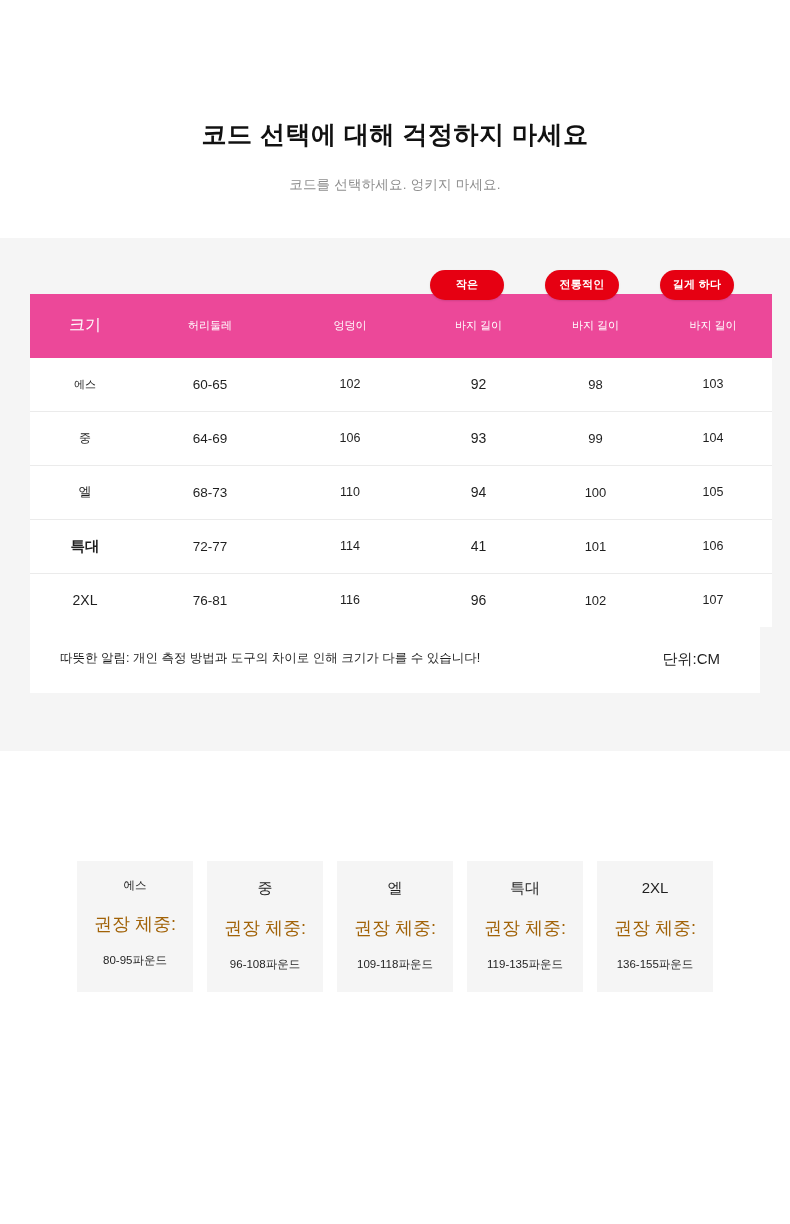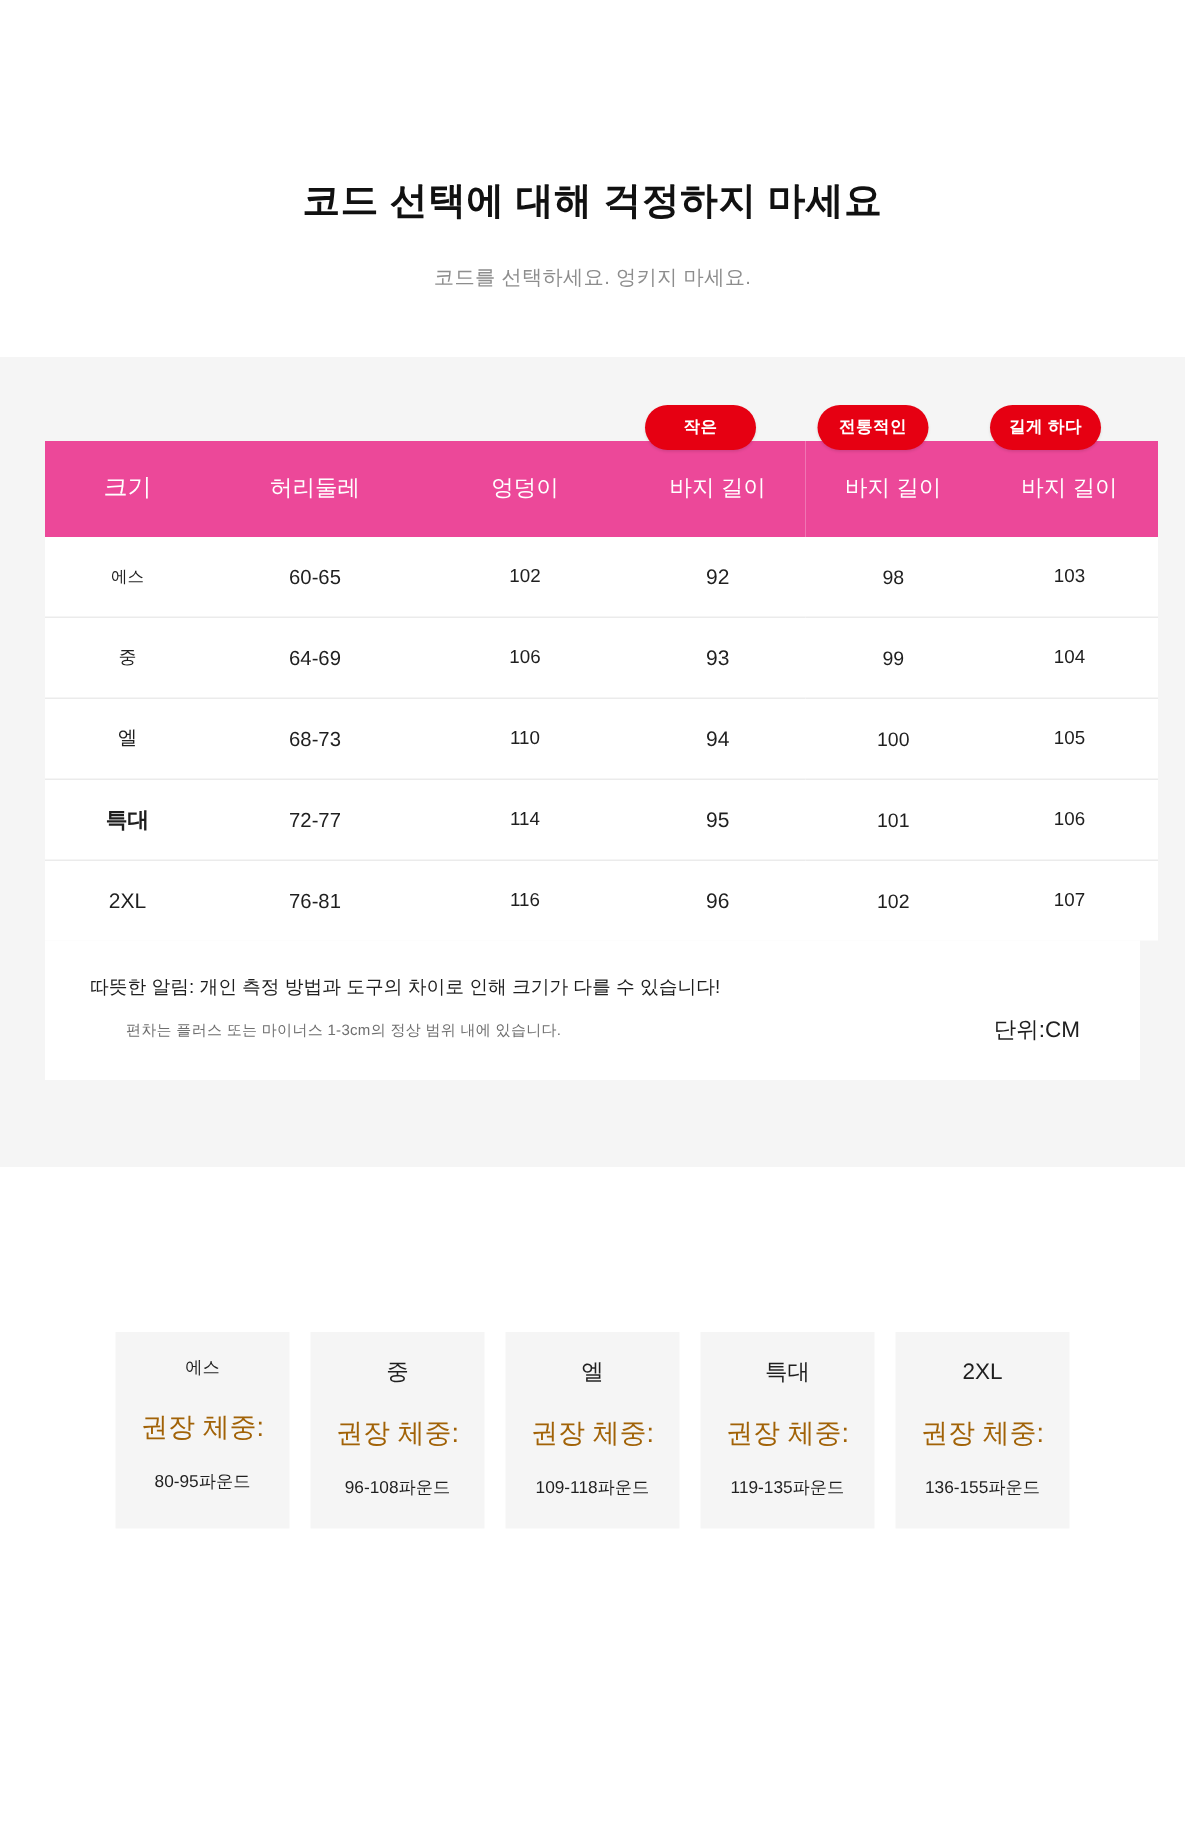--- a/index.html
+++ b/index.html
@@ -92,21 +92,21 @@
     height: 62px;
     font-weight: 400;
     vertical-align: middle;
   }
   th.col-size {
     font-size: 16px;
     font-weight: 700;
     width: 108px;
   }
   th.col-head {
-    font-size: 15px;
+    font-size: 11px;
     font-weight: 400;
     color: #f0f0f0;
   }
   .col-w1 { width: 138px; }
   .col-w2 { width: 138px; }
   .col-w3 { width: 115px; }
   .col-w4 { width: 115px; }
   .col-w5 { width: 116px; }
 
   table.size-table tbody td {
@@ -259,38 +259,37 @@
             <td class="c-waist">68-73</td>
             <td class="c-hip">110</td>
             <td class="c-len1">94</td>
             <td class="c-len2">100</td>
             <td class="c-len3">105</td>
           </tr>
           <tr>
             <td class="size-label">특대</td>
             <td class="c-waist">72-77</td>
             <td class="c-hip">114</td>
-            <td class="c-len1">95</td>
+            <td class="c-len1">41</td>
             <td class="c-len2">101</td>
             <td class="c-len3">106</td>
           </tr>
           <tr>
             <td class="size-label">2XL</td>
             <td class="c-waist">76-81</td>
             <td class="c-hip">116</td>
             <td class="c-len1">96</td>
             <td class="c-len2">102</td>
             <td class="c-len3">107</td>
           </tr>
         </tbody>
       </table>
 
       <div class="note-block">
         <div class="note-main">따뜻한 알림: 개인 측정 방법과 도구의 차이로 인해 크기가 다를 수 있습니다!</div>
-        <div class="note-sub">편차는 플러스 또는 마이너스 1-3cm의 정상 범위 내에 있습니다.</div>
         <div class="unit">단위:CM</div>
       </div>
 
     </div>
   </div>
 
   <div class="weight-section">
 
     <div class="cards">
       <div class="card">

